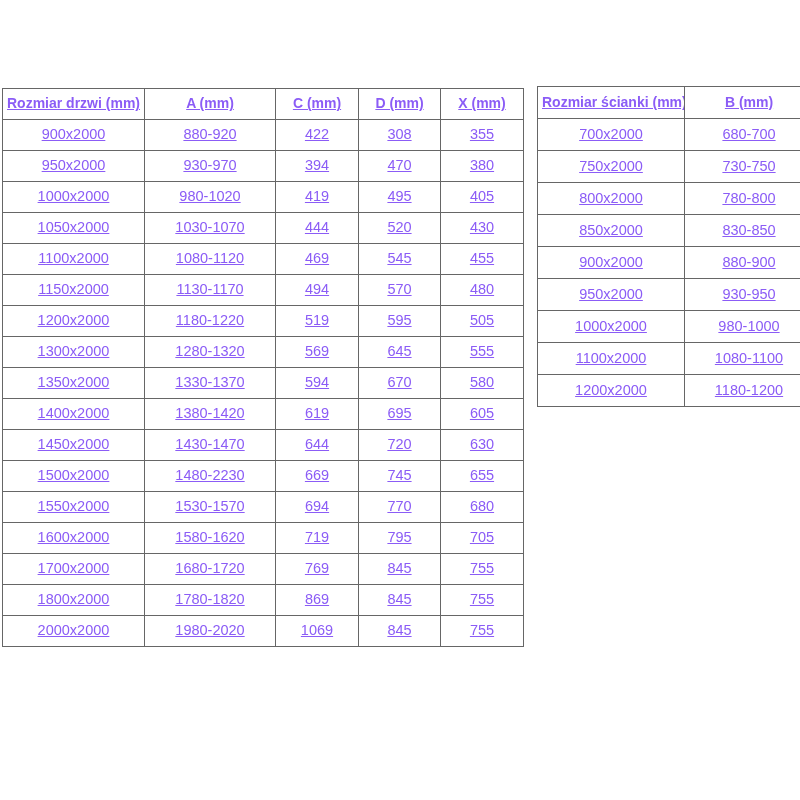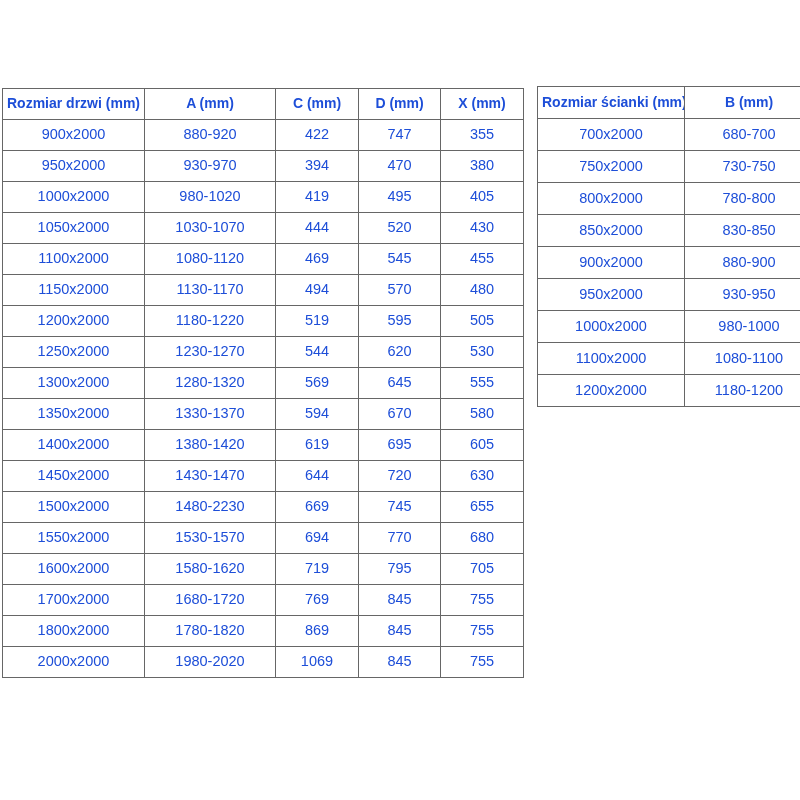--- a/index.html
+++ b/index.html
@@ -14,22 +14,23 @@
     position: relative;
     width: 800px;
     height: 800px;
     background: #ffffff;
     overflow: hidden;
   }
   table.spec {
     position: absolute;
     border-collapse: collapse;
     table-layout: fixed;
-    color: #1d4ed8;
+    color: #8b5cf6;
     font-size: 14.5px;
+    text-decoration: underline;
   }
   table.spec th, table.spec td {
     border: 1px solid #666666;
     text-align: center;
     vertical-align: middle;
     padding: 0 4px;
     height: 30px;
     line-height: 1.1;
     overflow: hidden;
     white-space: nowrap;
@@ -63,21 +64,21 @@
           <th>C (mm)</th>
           <th>D (mm)</th>
           <th>X (mm)</th>
         </tr>
       </thead>
       <tbody>
         <tr>
           <td>900x2000</td>
           <td>880-920</td>
           <td>422</td>
-          <td>747</td>
+          <td>308</td>
           <td>355</td>
         </tr>
         <tr>
           <td>950x2000</td>
           <td>930-970</td>
           <td>394</td>
           <td>470</td>
           <td>380</td>
         </tr>
         <tr>
@@ -109,27 +110,20 @@
           <td>480</td>
         </tr>
         <tr>
           <td>1200x2000</td>
           <td>1180-1220</td>
           <td>519</td>
           <td>595</td>
           <td>505</td>
         </tr>
         <tr>
-          <td>1250x2000</td>
-          <td>1230-1270</td>
-          <td>544</td>
-          <td>620</td>
-          <td>530</td>
-        </tr>
-        <tr>
           <td>1300x2000</td>
           <td>1280-1320</td>
           <td>569</td>
           <td>645</td>
           <td>555</td>
         </tr>
         <tr>
           <td>1350x2000</td>
           <td>1330-1370</td>
           <td>594</td>

